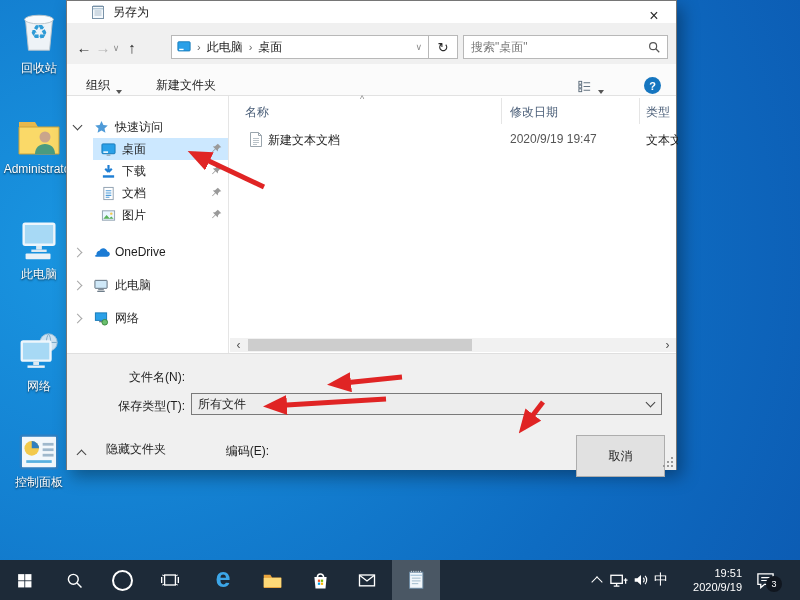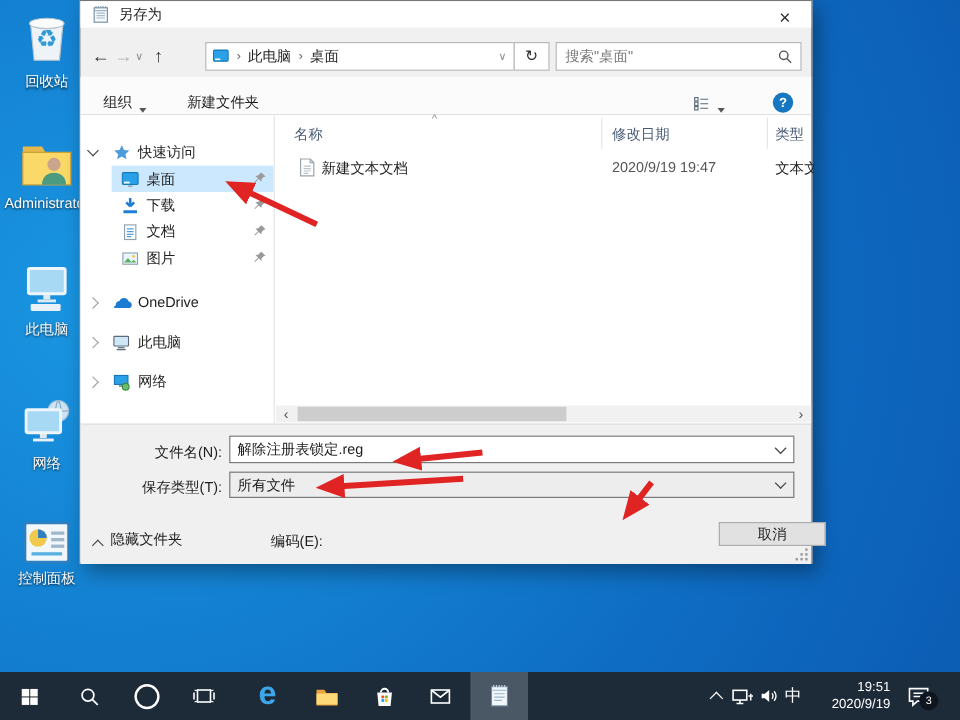--- a/index.html
+++ b/index.html
@@ -7,21 +7,21 @@
        font-family:"Liberation Sans","DejaVu Sans",sans-serif;font-size:12px;color:#1d1d1d;}
   .desktop{position:absolute;inset:0;
        background:radial-gradient(130% 160% at 12% 42%, var(--desktop-light,#1a97e2) 0%, var(--desktop-mid,#0e6cc2) 52%, var(--desktop-dark,#0a4ba4) 100%);}
   
   .desk-icon{position:absolute;left:0;width:78px;display:flex;flex-direction:column;align-items:center;gap:2px;
        color:#fff;text-shadow:0 1px 2px rgba(0,0,0,.75);z-index:1;white-space:nowrap}
   .recycle-glyph{position:absolute;top:14px;left:0;width:78px;text-align:center;font-size:20px;color:#2e9bd6;text-shadow:none}
   
   .dialog{position:absolute;left:66px;top:0;width:611px;height:470px;background:#f0f0f0;
        border:1px solid #767676;box-sizing:border-box;box-shadow:5px 7px 16px rgba(0,0,0,.35);z-index:5}
-  .titlebar{position:absolute;left:0;top:0;right:0;height:22px;background:#fff;display:flex;align-items:center;gap:7px;padding-left:9px}
+  .titlebar{position:absolute;left:0;top:0;right:0;height:22px;background:#fff;display:flex;align-items:center;gap:7px;padding-left:23px}
   .close-btn{position:absolute;right:4px;top:0;width:36px;height:29px;display:flex;align-items:center;justify-content:center;font-size:16px;color:#2b2b2b}
   .navbar{position:absolute;left:0;top:30px;right:0;height:33px}
   .navbar>*{position:absolute;top:0;height:33px;display:flex;align-items:center}
   .nav-glyph{font-size:15px;color:#2b2b2b;justify-content:center}
   .nav-disabled{color:#b5b5b5}
   .nav-small{font-size:9px;color:#8a8a8a}
   .boxed{top:4px !important;height:24px !important;background:#fff;border:1px solid #b8b8b8;box-sizing:border-box}
   .breadcrumb{left:104px;width:258px;padding:0 5px;gap:6px}
   .crumb-sep{color:#666;font-size:11px}
   .crumb-dd{position:absolute;right:6px}
@@ -63,21 +63,21 @@
   
   .footer{position:absolute;left:0;top:352px;right:0;height:116px;background:#f0f0f0;border-top:1px solid #dfdfdf}
   .footer>*{position:absolute}
   .f-label{width:118px;left:0;text-align:right}
   .combo{box-sizing:border-box;border:1px solid #7a7a7a;display:flex;align-items:center;padding:0 22px 0 6px;background:#fff}
   .combo .vchev{position:absolute;right:7px;top:50%;margin-top:-5px}
   .vchev{width:6px;height:6px;border-right:1.4px solid #444;border-bottom:1.4px solid #444;transform:rotate(45deg)}
   .combo input{border:0;outline:0;background:transparent;width:100%;font:12px "Liberation Sans","DejaVu Sans",sans-serif;color:#1d1d1d;padding:0}
   .btn{box-sizing:border-box;background:#e1e1e1;border:1px solid #adadad;display:flex;align-items:center;justify-content:center}
   .btn.default{border:2px solid var(--accent-blue,#0078d7)}
-  .hidefold{display:flex;align-items:flex-end;gap:7px}
+  .hidefold{display:flex;align-items:flex-end;gap:21px}
   .upchev{width:6px;height:6px;border-top:1.6px solid #444;border-right:1.6px solid #444;transform:rotate(-45deg);margin-top:3px}
   .grip{right:2px;bottom:2px;width:11px;height:11px}
   .grip i{position:absolute;width:2px;height:2px;background:#9a9a9a}
   
   .taskbar{position:absolute;left:0;bottom:0;width:800px;height:40px;background:var(--taskbar-bg,#1d2a38);z-index:20}
   .tb{position:absolute;top:0;height:40px;width:46px;display:flex;align-items:center;justify-content:center}
   .tb.active{background:var(--taskbar-active-bg,#4a5764);width:48px}
   .edge-e{font-size:27px;font-weight:bold;color:#3ca6e8;line-height:1;margin-top:-3px}
   .tray{position:absolute;top:0;height:40px;display:flex;align-items:center;justify-content:center;color:#fff}
   .tray-up{width:7px;height:7px;border-top:1.6px solid #fff;border-right:1.6px solid #fff;transform:rotate(-45deg);margin-top:3px}
@@ -362,39 +362,35 @@
         </div>
         <div class="hs-btn">
             <span>›</span>
           </div>
       </div>
     </div>
   </div>
 
   <div class="footer">
     <span class="f-label" style="top:15px">文件名(N):</span>
-    <div class="combo" style="left:124px;top:9px;width:471px;height:23px">
-      <input value="解除注册表锁定.reg" style="">
-      <i class="vchev"></i>
-    </div>
 
     <span class="f-label" style="top:44px">保存类型(T):</span>
     <div class="combo" style="left:124px;top:39px;width:471px;height:22px;background:#ededed">
       <span>所有文件</span>
       <i class="vchev"></i>
     </div>
 
     <div class="hidefold" style="left:11px;top:87px">
       <i class="upchev"></i>
       <span>隐藏文件夹</span>
     </div>
 
     <span class="f-label" style="left:112px;width:90px;top:89px">编码(E):</span>
 
-    <div class="btn" style="left:532px;top:81px;width:89px;height:20px">
+    <div class="btn" style="left:509px;top:81px;width:89px;height:42px">
       <span>取消</span>
     </div>
 
     <div class="grip">
       <i style="left:8px;top:0"></i>
         <i style="left:4px;top:4px"></i>
         <i style="left:8px;top:4px"></i>
       <i style="left:0;top:8px"></i>
         <i style="left:4px;top:8px"></i>
         <i style="left:8px;top:8px"></i>

